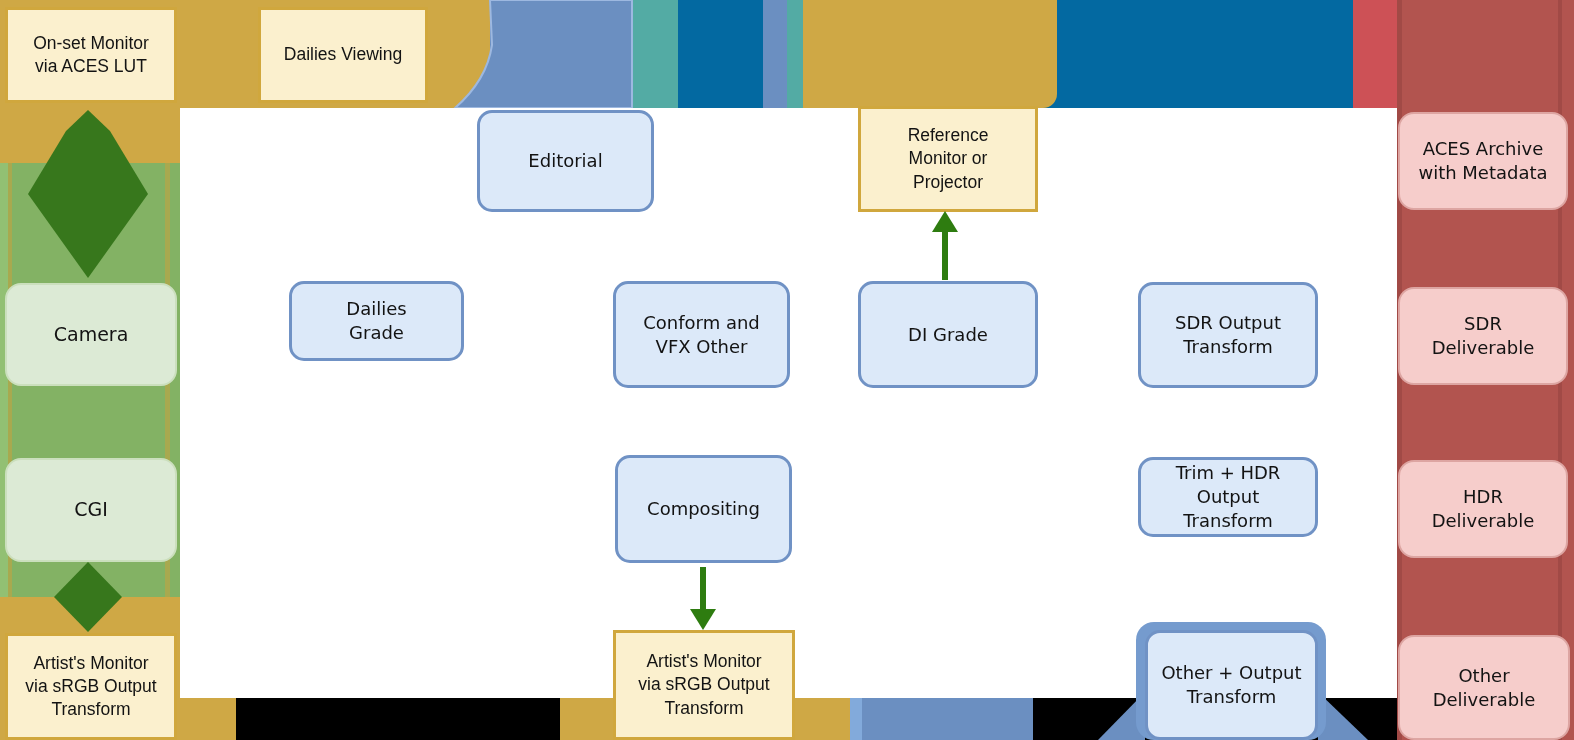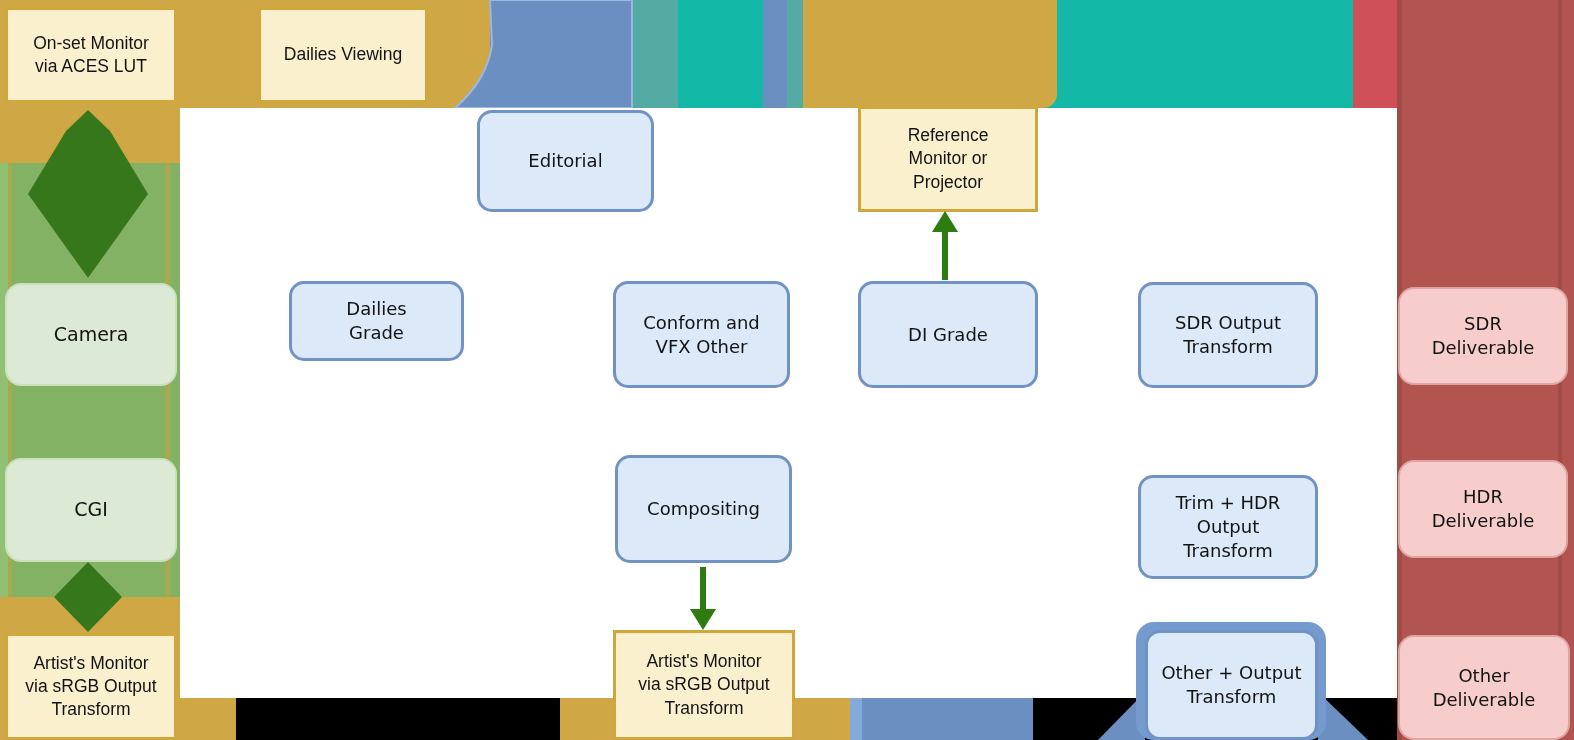--- a/index.html
+++ b/index.html
@@ -1,16 +1,16 @@
 <!DOCTYPE html>
 <html><head>
 <meta charset="utf-8">
 <style>
   html,body{margin:0;padding:0;background:#000;}
-  #stage{position:relative;width:1574px;height:740px;background:#14b8a6;overflow:hidden;
+  #stage{position:relative;width:1574px;height:740px;background:#0369a1;overflow:hidden;
          font-family:"DejaVu Sans",sans-serif;color:#131313;}
   .abs{position:absolute;}
   
   .gold{background:#cfa845;}
   .blueband{background:#6b8fc1;}
   .tealband{background:#53aba4;}
   .greenband{background:#83b264;}
   .redband{background:#b2544f;}
   .brightred{background:#cd5156;}
   .white{background:#ffffff;}
@@ -82,20 +82,22 @@
 via ACES LUT</div>
 
   <div class="box cream" style="left:258px;top:7px;width:170px;height:96px;">Dailies Viewing</div>
 
   <div class="box blue" style="left:477px;top:110px;width:177px;height:102px;">Editorial</div>
 
   <div class="box cream" style="left:858px;top:106px;width:180px;height:106px;">Reference
 Monitor or
 Projector</div>
 
+  <div class="box pink" style="left:1398px;top:112px;width:170px;height:98px;">ACES Archive
+with Metadata</div>
 
   <div class="box greenlite" style="left:5px;top:283px;width:172px;height:103px;">Camera</div>
 
   <div class="box blue" style="left:289px;top:281px;width:175px;height:80px;">Dailies
 Grade</div>
 
   <div class="box blue" style="left:613px;top:281px;width:177px;height:107px;">Conform and
 VFX Other</div>
 
   <div class="box blue" style="left:858px;top:281px;width:180px;height:107px;">DI Grade</div>
@@ -103,21 +105,21 @@
   <div class="box blue" style="left:1138px;top:282px;width:180px;height:106px;">SDR Output
 Transform</div>
 
   <div class="box pink" style="left:1398px;top:287px;width:170px;height:98px;">SDR
 Deliverable</div>
 
   <div class="box greenlite" style="left:5px;top:458px;width:172px;height:104px;">CGI</div>
 
   <div class="box blue" style="left:615px;top:455px;width:177px;height:108px;">Compositing</div>
 
-  <div class="box blue" style="left:1138px;top:475px;width:180px;height:104px;">Trim + HDR
+  <div class="box blue" style="left:1138px;top:457px;width:180px;height:80px;">Trim + HDR
 Output
 Transform</div>
 
   <div class="box pink" style="left:1398px;top:460px;width:170px;height:98px;">HDR
 Deliverable</div>
 
   <div class="box cream" style="left:5px;top:633px;width:172px;height:107px;">Artist's Monitor
 via sRGB Output
 Transform</div>
 

